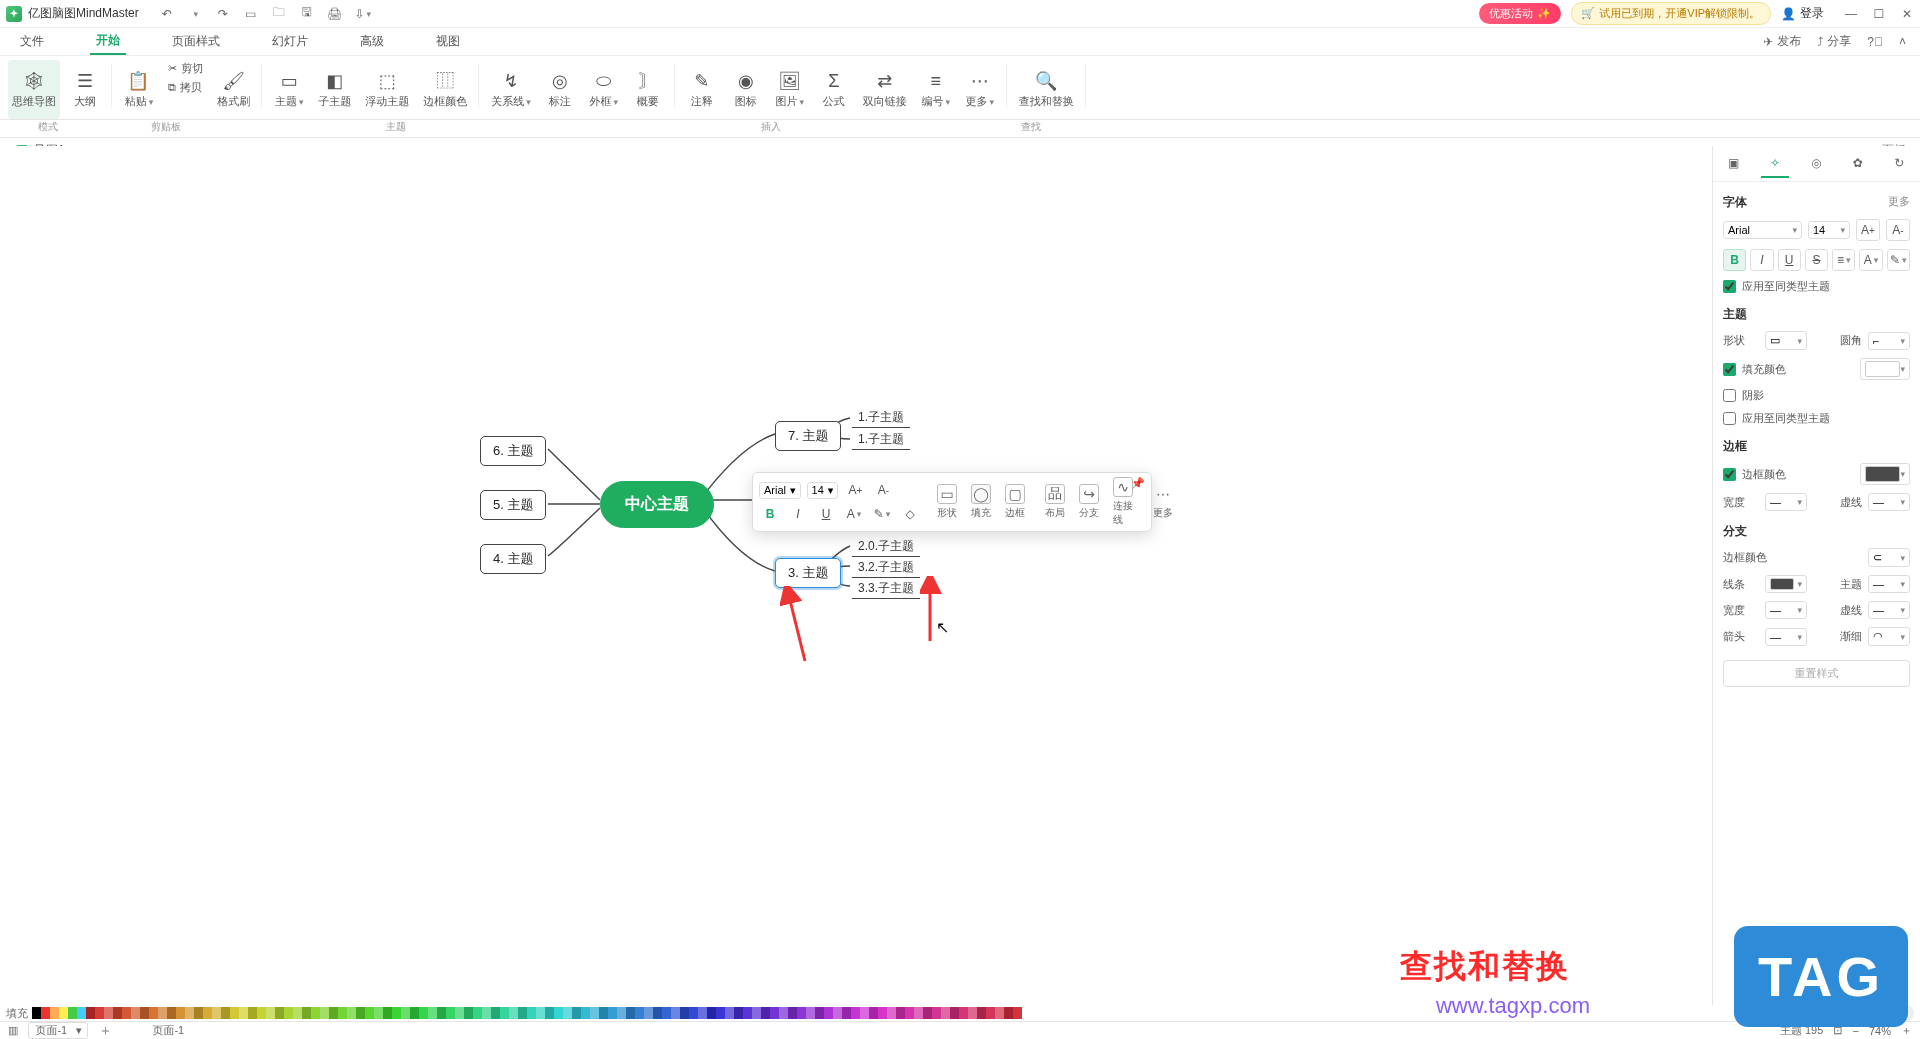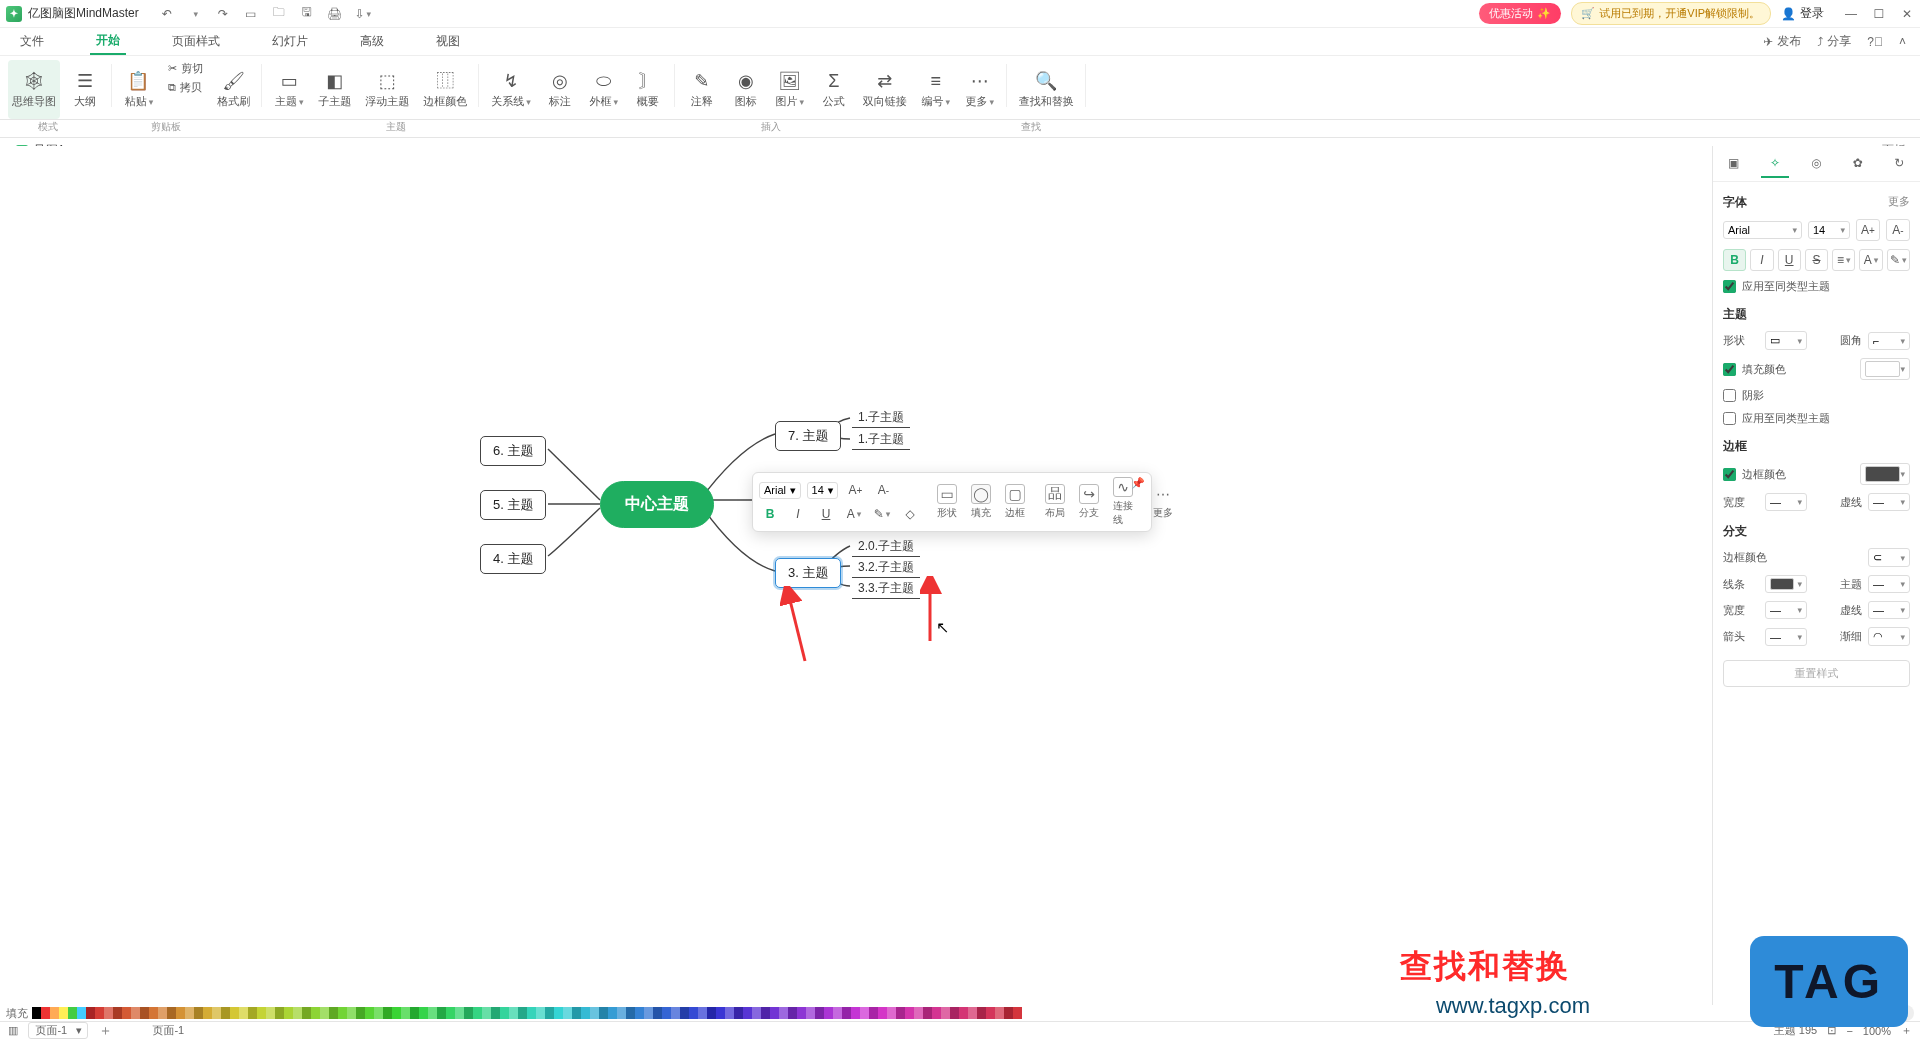--- a/index.html
+++ b/index.html
@@ -99,22 +99,22 @@
 .palette-cell { width: 9px; height: 12px; cursor: pointer; }
 .ime-pill { margin-left: auto; background: #eee; border-radius: 9px; padding: 1px 8px; font-size: 10px; color: #555; }
 
 
 .status-bar { position: absolute; left: 0; right: 0; bottom: 0; height: 18px; border-top: 1px solid #e5e5e5; display: flex; align-items: center; padding: 0 8px; gap: 10px; font-size: 11px; color: #666; }
 .status-select { border: 1px solid #ddd; border-radius: 3px; padding: 0 6px; display: flex; align-items: center; cursor: pointer; min-width: 60px; justify-content: space-between; }
 .plus { cursor: pointer; color: #888; font-size: 14px; }
 
 
 .wm-red { position: absolute; color: #ff2a2a; font-size: 32px; font-weight: bold; letter-spacing: 2px; }
-.wm-link { position: absolute; color: #0c4a6e; font-size: 22px; }
-.tag-badge { position: absolute; background: #2e8bd8; color: #0f172a; font-size: 48px; font-weight: 900; padding: 18px 24px; border-radius: 14px; letter-spacing: 4px; }
+.wm-link { position: absolute; color: #8b5cf6; font-size: 22px; }
+.tag-badge { position: absolute; background: #2e8bd8; color: #ffffff; font-size: 56px; font-weight: 900; padding: 18px 24px; border-radius: 14px; letter-spacing: 4px; }
 
 .chev-down::after { content: '▾'; font-size: 9px; margin-left: 2px; color: #888; }
 </style>
 </head>
 <body>
 
 <div class="title-bar">
   <div class="app-logo">✦</div>
   <div class="app-title">亿图脑图MindMaster</div>
   <div class="qat">
@@ -709,19 +709,19 @@
   <div class="status-select">
       <span>页面-1</span>
       <span class="chev">▾</span>
     </div>
   <span class="plus">＋</span>
   <span style="margin-left:30px">页面-1</span>
   <div style="flex:1"></div>
   <span>主题 195</span>
   <span>⊡</span>
   <span>−</span>
-  <span>100%</span>
+  <span>74%</span>
   <span>＋</span>
 </div>
 
 <div class="wm-red" style="right:350px; bottom:50px">查找和替换</div>
 <div class="wm-link" style="right:330px; bottom:20px">www.tagxp.com</div>
 <div class="tag-badge" style="right:12px; bottom:12px">TAG</div>
 
 </body></html>

